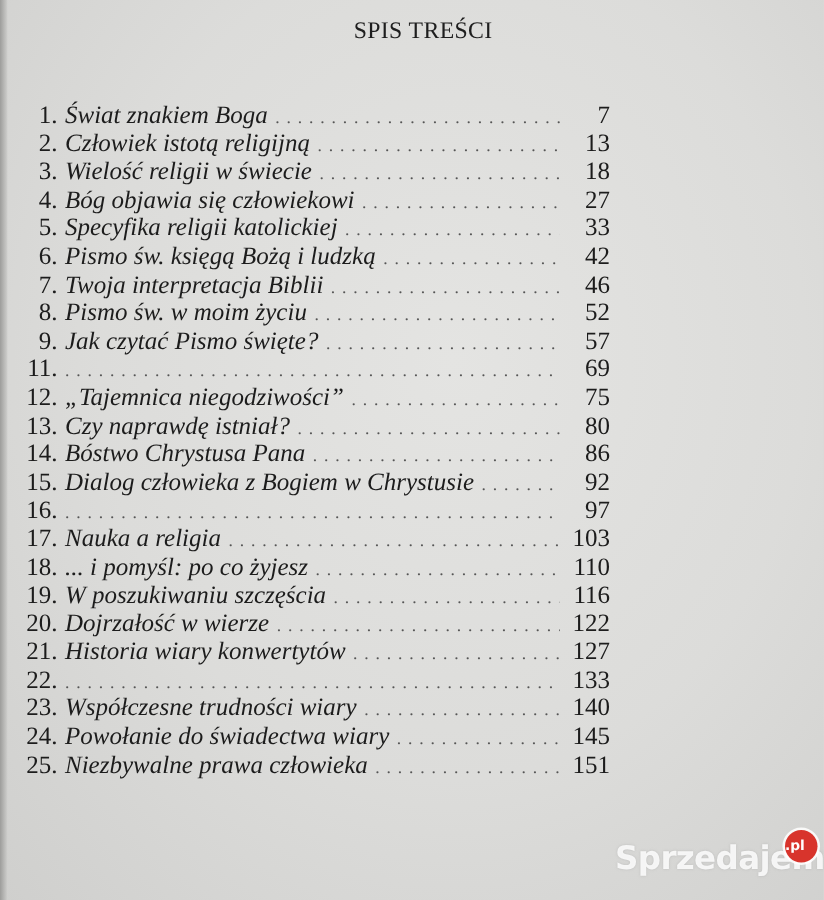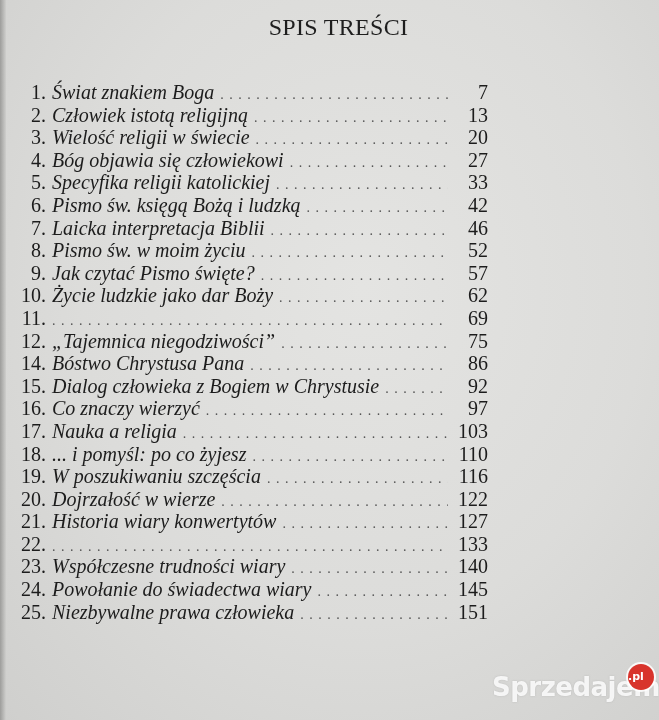--- a/index.html
+++ b/index.html
@@ -29,21 +29,21 @@
       width: 6px;
       height: 720px;
       background: linear-gradient(to right, #9d9d9b, #cfcfcd);
     }
     .title {
       position: absolute;
       top: 14px;
       left: 0;
       width: 659px;
       text-align: center;
-      font-size: 24px;
+      font-size: 19px;
       letter-spacing: 0.3px;
       color: #1e1e1e;
       padding-left: 18px;
       box-sizing: border-box;
     }
     .toc {
       position: absolute;
       top: 81px;
       left: 14px;
       width: 476px;
@@ -132,21 +132,21 @@
       <div class="toc-row">
         <span class="num">2.</span>
         <span class="label">Człowiek istotą religijną</span>
         <span class="leader"></span>
         <span class="page-num">13</span>
       </div>
       <div class="toc-row">
         <span class="num">3.</span>
         <span class="label">Wielość religii w świecie</span>
         <span class="leader"></span>
-        <span class="page-num">20</span>
+        <span class="page-num">18</span>
       </div>
       <div class="toc-row">
         <span class="num">4.</span>
         <span class="label">Bóg objawia się człowiekowi</span>
         <span class="leader"></span>
         <span class="page-num">27</span>
       </div>
       <div class="toc-row">
         <span class="num">5.</span>
         <span class="label">Specyfika religii katolickiej</span>
@@ -154,68 +154,67 @@
         <span class="page-num">33</span>
       </div>
       <div class="toc-row">
         <span class="num">6.</span>
         <span class="label">Pismo św. księgą Bożą i ludzką</span>
         <span class="leader"></span>
         <span class="page-num">42</span>
       </div>
       <div class="toc-row">
         <span class="num">7.</span>
-        <span class="label">Laicka interpretacja Biblii</span>
+        <span class="label">Twoja interpretacja Biblii</span>
         <span class="leader"></span>
         <span class="page-num">46</span>
       </div>
       <div class="toc-row">
         <span class="num">8.</span>
         <span class="label">Pismo św. w moim życiu</span>
         <span class="leader"></span>
         <span class="page-num">52</span>
       </div>
       <div class="toc-row">
         <span class="num">9.</span>
         <span class="label">Jak czytać Pismo święte?</span>
         <span class="leader"></span>
         <span class="page-num">57</span>
       </div>
       <div class="toc-row">
-        <span class="num">10.</span>
-        <span class="label">Życie ludzkie jako dar Boży</span>
-        <span class="leader"></span>
-        <span class="page-num">62</span>
-      </div>
-      <div class="toc-row">
         <span class="num">11.</span>
         <span class="leader"></span>
         <span class="page-num">69</span>
       </div>
       <div class="toc-row">
         <span class="num">12.</span>
         <span class="label">„Tajemnica niegodziwości”</span>
         <span class="leader"></span>
         <span class="page-num">75</span>
       </div>
       <div class="toc-row">
+        <span class="num">13.</span>
+        <span class="label">Czy naprawdę istniał?</span>
+        <span class="leader"></span>
+        <span class="page-num">80</span>
+      </div>
+      <div class="toc-row">
         <span class="num">14.</span>
         <span class="label">Bóstwo Chrystusa Pana</span>
         <span class="leader"></span>
         <span class="page-num">86</span>
       </div>
       <div class="toc-row">
         <span class="num">15.</span>
         <span class="label">Dialog człowieka z Bogiem w Chrystusie</span>
         <span class="leader"></span>
         <span class="page-num">92</span>
       </div>
       <div class="toc-row">
         <span class="num">16.</span>
-        <span class="label">Co znaczy wierzyć</span>
         <span class="leader"></span>
         <span class="page-num">97</span>
       </div>
       <div class="toc-row">
         <span class="num">17.</span>
         <span class="label">Nauka a religia</span>
         <span class="leader"></span>
         <span class="page-num">103</span>
       </div>
       <div class="toc-row">

